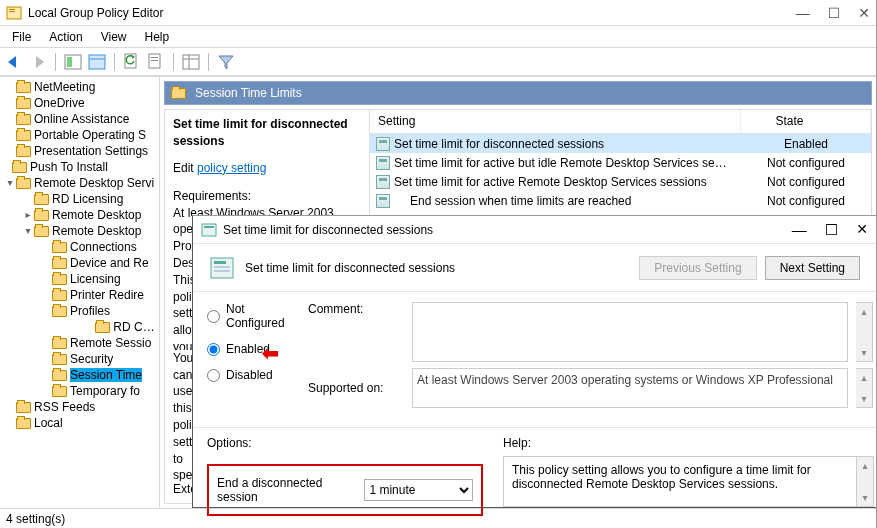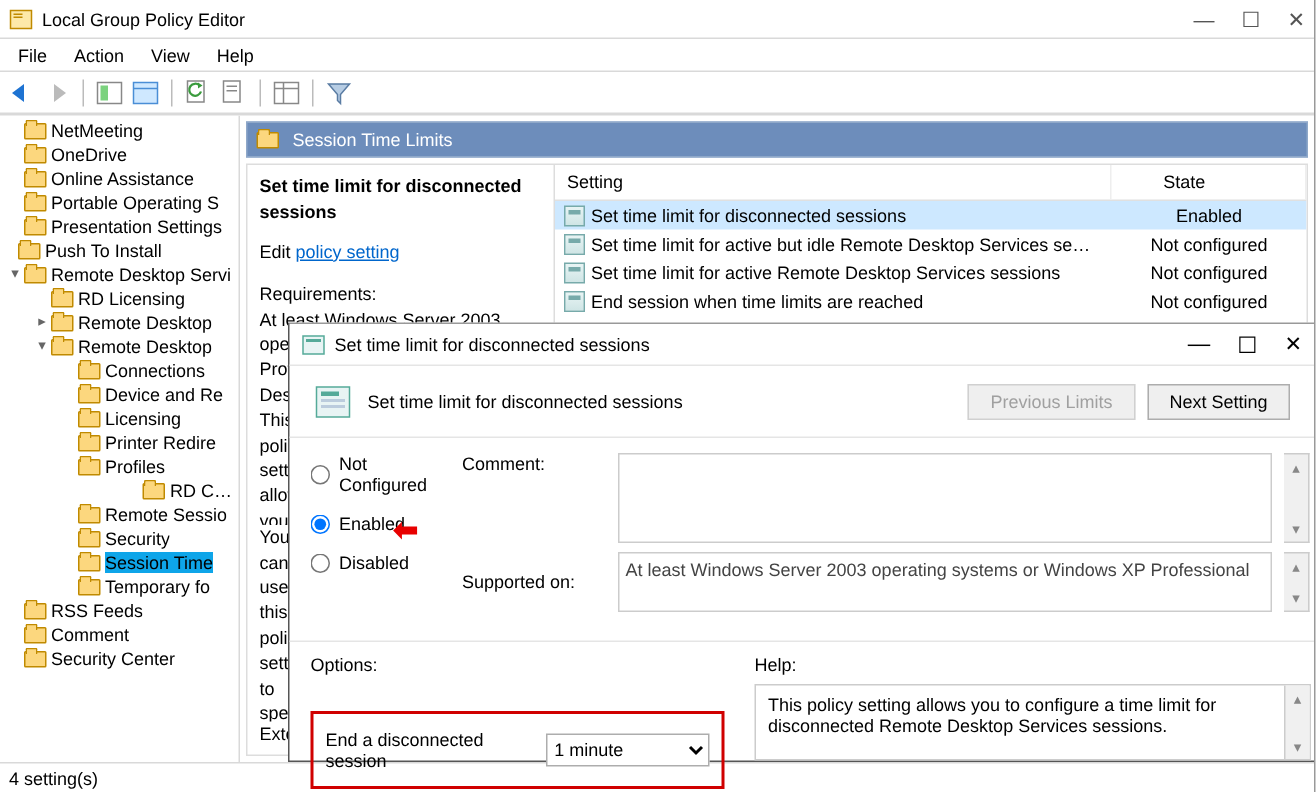--- a/index.html
+++ b/index.html
@@ -51,21 +51,21 @@
   .dlg .dbody { flex: 1; display: flex; }
   .dlg .radios { width: 115px; padding: 10px 8px 0 14px; display: flex; flex-direction: column; gap: 12px; font-size: 12px; }
   .dlg .radios label { display: flex; align-items: center; gap: 6px; }
   .dlg .fields { flex: 1; display: grid; grid-template-columns: 96px 1fr 12px; grid-template-rows: 60px 40px; gap: 6px 8px; padding: 10px 8px 0 0; }
   .dlg textarea { resize: none; font-family: inherit; font-size: 12px; border: 1px solid #ccc; padding:4px; }
   .dlg .scrollfake { width: 17px; background: #f0f0f0; border: 1px solid #ccc; border-left:none; position: relative; }
   .dlg .scrollfake .arrow { position: absolute; left: 0; width: 100%; height: 17px; display: flex; align-items: center; justify-content: center; color: #888; font-size: 10px; }
   .dlg .dopts { border-top: 1px solid #e5e5e5; display: flex; height: 80px; }
   .dlg .dopts .left { width: 300px; padding: 8px 10px 0 14px; }
   .dlg .dopts .right2 { flex: 1; padding: 8px 2px 0 10px; display: flex; flex-direction: column; }
-  .dlg .dopts .box { margin-top: 24px; padding: 10px 8px; display: flex; align-items: center; }
+  .dlg .dopts .box { margin-top: 14px; padding: 10px 8px; display: flex; align-items: center; }
   .dlg .dopts .box.red { border: 2px solid #d00000; }
   .dlg select { height: 22px; width: 110px; font-family: inherit; font-size: 12px; background: #fff; border: 1px solid #adadad;}
   .dlg .helpbox { flex: 1; border: 1px solid #ccc; padding: 6px 8px; display: flex; gap: 6px; margin-top: 6px; position: relative;}
   .dlg .helpbox .scrollfake { position: absolute; right: 0; top: 0; bottom: 0; width: 17px; border: none; border-left: 1px solid #ccc; }
   .arrow-red { position: absolute; left: 262px; top: 341px; font-size: 20px; color: #e80000; transform: scaleX(-1); font-weight: bold;}
   .setting-icon { width: 14px; height: 14px; border: 1px solid #7aa; background: linear-gradient(#e8f4f4,#cfe5e5); flex-shrink: 0; position: relative; }
   .setting-icon::after { content:""; position:absolute; left:2px; top:2px; right:2px; height:3px; background:#7aa; }
   .small-icon { width: 16px; height: 16px; flex-shrink: 0; }
   input[type=radio]{ margin:0; }
 </style>
@@ -237,26 +237,21 @@
           <span class="lbl">Temporary fo</span>
         </div>
         <div class="item" style="padding-left: 4px;">
           <span class="glyph"></span>
           <span class="folder-icon"></span>
           <span class="lbl">RSS Feeds</span>
         </div>
         <div class="item" style="padding-left: 4px;">
           <span class="glyph"></span>
           <span class="folder-icon"></span>
-          <span class="lbl">Comment</span>
-        </div>
-        <div class="item" style="padding-left: 4px;">
-          <span class="glyph"></span>
-          <span class="folder-icon"></span>
-          <span class="lbl">Security Center</span>
+          <span class="lbl">Local</span>
         </div>
       </div>
     <div class="right">
       <div class="banner">
         <span class="folder-icon"></span>
         <span>Session Time Limits</span>
       </div>
       <div class="detail">
         <div class="info">
           <h4>Set time limit for disconnected sessions</h4>
@@ -287,21 +282,21 @@
                 <span class="name" style="margin-left:4px">Set time limit for active but idle Remote Desktop Services se…</span>
                 <span class="state">Not configured</span>
               </div>
               <div class="listrow">
                 <span class="setting-icon"></span>
                 <span class="name" style="margin-left:4px">Set time limit for active Remote Desktop Services sessions</span>
                 <span class="state">Not configured</span>
               </div>
               <div class="listrow">
                 <span class="setting-icon"></span>
-                <span class="name" style="margin-left:4px">End session when time limits are reached</span>
+                <span class="name" style="margin-left:20px">End session when time limits are reached</span>
                 <span class="state">Not configured</span>
               </div>
             </div>
         </div>
       </div>
     </div>
   </div>
 
   <div class="statusbar">
     <span>4 setting(s)</span>
@@ -323,21 +318,21 @@
   </div>
   <div class="dsub">
     <svg width="26" height="26" viewBox="0 0 26 26">
         <rect x="2" y="3" width="22" height="20" fill="#e8f4f4" stroke="#5a9"></rect>
         <rect x="5" y="6" width="12" height="3" fill="#5a9"></rect>
         <rect x="5" y="11" width="16" height="2" fill="#bcd"></rect>
         <rect x="5" y="15" width="16" height="2" fill="#bcd"></rect>
       </svg>
     <span>Set time limit for disconnected sessions</span>
     <div class="btns">
-      <button disabled="">Previous Limits</button>
+      <button disabled="">Previous Setting</button>
       <button>Next Setting</button>
     </div>
   </div>
   <div class="dbody">
     <div class="radios">
       <label>
           <input type="radio" name="st" style="">
           <span>Not Configured</span>
         </label>
       <label>

